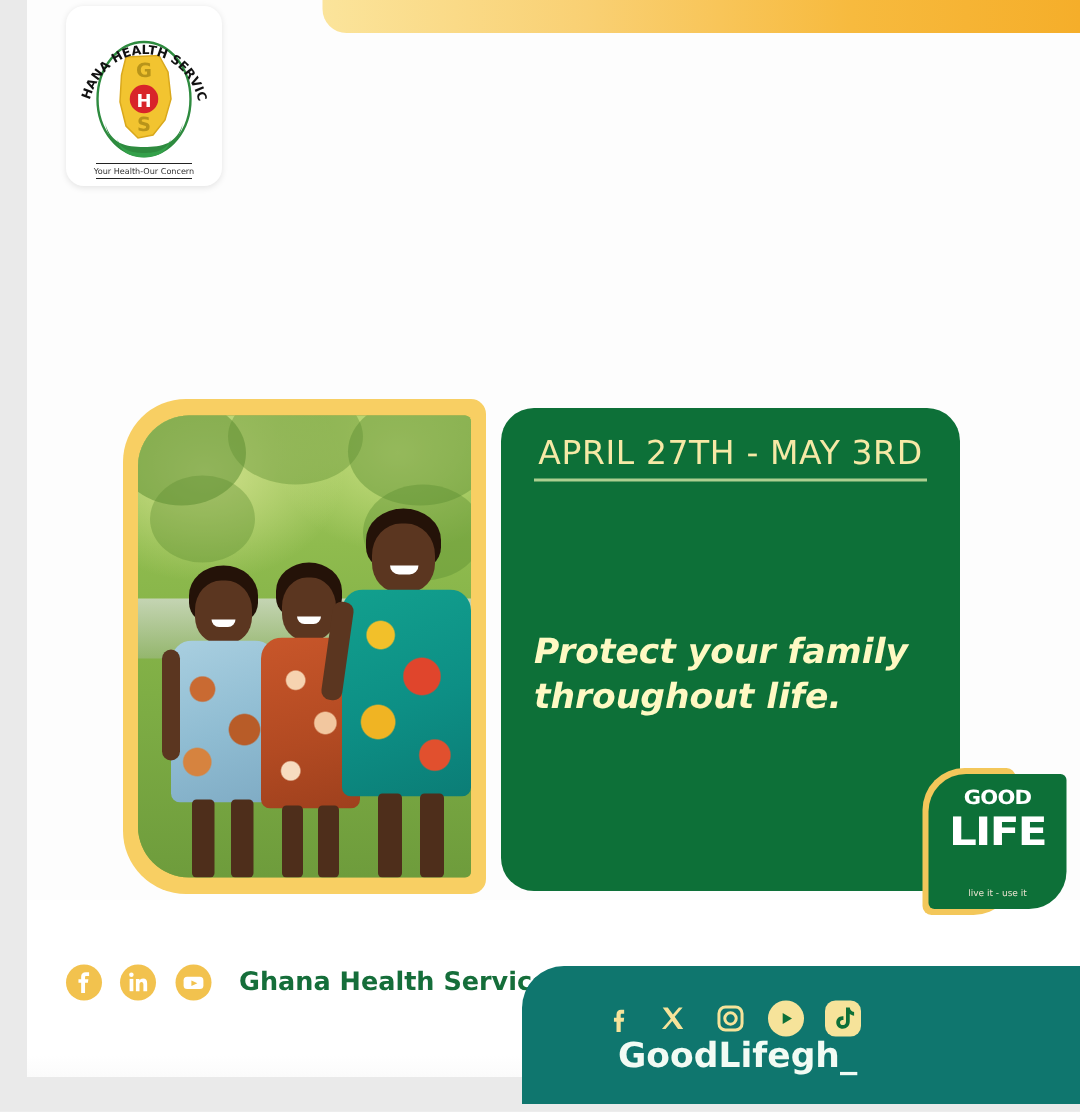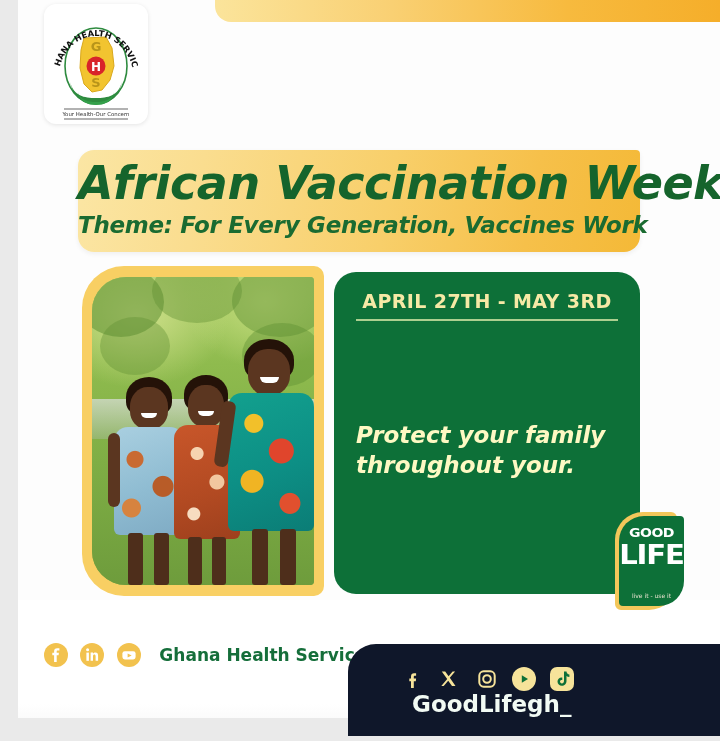--- a/index.html
+++ b/index.html
@@ -161,22 +161,22 @@
     height: 322px;
     background: #0d7038;
     border-radius: 22px;
   }
   .date-line {
     position: absolute;
     left: 0; right: 0;
     top: 18px;
     text-align: center;
     font-family: "DejaVu Sans", sans-serif;
-    font-weight: bold;
-    font-size: 19px;
+    font-weight: normal;
+    font-size: 22px;
     letter-spacing: 0.4px;
     color: #f6e9a6;
     white-space: nowrap;
   }
   .divider {
     position: absolute;
     left: 22px;
     top: 47px;
     width: 262px;
     height: 2px;
@@ -219,20 +219,21 @@
     padding: 4px;
     box-sizing: border-box;
   }
   .goodlife-in {
     position: absolute;
     left: 4px; top: 4px;
     width: 65px; height: 90px;
     background: #0d7038;
     border-radius: 25px 4px 25px 4px;
     overflow: hidden;
+    padding-left: 27px;
   }
   .gl-good {
     position:absolute; left:0; right:0; top:9px;
     text-align:center;
     font-family: "DejaVu Sans", sans-serif;
     font-weight: bold; font-size: 13px;
     letter-spacing:-0.5px;
     color:#ffffff;
     transform: scaleX(1.08);
   }
@@ -276,21 +277,21 @@
     font-size:17px;
     color:#156e3a;
     white-space:nowrap;
   }
 
   
   .ft-bar {
     position:absolute;
     left:348px; top:644px;
     width:372px; height:92px;
-    background:#0f172a;
+    background:#0f766e;
     border-top-left-radius: 28px;
   }
   .ft-bar-inner { position:absolute; left:52px; top:23px; }
   .ic-y { position:relative; display:inline-block; width:24px; height:24px; margin-right:9px; vertical-align:middle; }
   .ic-y.fill { background:#f6e39a; border-radius:50%; }
   .ic-y.tile { background:#f6e39a; border-radius:7px; }
   .ft-handle {
     display:inline-block;
     vertical-align:middle;
     margin-left:12px;
@@ -327,24 +328,20 @@
       <path d="M34,88 C36,98 44,101 52,101 C60,101 68,98 70,88 C68,96 60,98 52,98 C44,98 36,96 34,88 Z" fill="#34a04a"></path>
       <text font-family="DejaVu Sans, sans-serif" font-size="8.4" font-weight="bold" fill="#111111">
         <textPath href="#arcpath" startOffset="50%" text-anchor="middle">GHANA HEALTH SERVICE</textPath>
       </text>
       <line x1="20" y1="105" x2="84" y2="105" stroke="#222" stroke-width="0.7"></line>
       <text x="52" y="112" font-family="DejaVu Sans, sans-serif" font-size="5.4" fill="#333" text-anchor="middle">Your Health-Our Concern</text>
       <line x1="20" y1="115" x2="84" y2="115" stroke="#222" stroke-width="0.7"></line>
     </svg>
   </div>
 
-  <div class="title-banner">
-    <div class="title-main">African Vaccination Week</div>
-    <div class="title-theme">Theme: For Every Generation, Vaccines Work</div>
-  </div>
 
   <div class="photo-frame">
     <div class="photo-inner">
       <div class="ph-sky"></div>
       <div class="ph-leaf" style="left:-14px;top:-10px;width:86px;height:70px;"></div>
       <div class="ph-leaf" style="left:60px;top:-18px;width:90px;height:64px;opacity:.4;"></div>
       <div class="ph-leaf" style="left:140px;top:-12px;width:96px;height:72px;opacity:.45;"></div>
       <div class="ph-leaf" style="left:8px;top:40px;width:70px;height:58px;opacity:.38;"></div>
       <div class="ph-leaf" style="left:150px;top:46px;width:80px;height:64px;opacity:.42;"></div>
       <div class="ph-wall"></div>
@@ -396,21 +393,21 @@
     </div>
   </div>
 
   <div class="green-panel">
     <div class="date-line">APRIL 27TH - MAY 3RD</div>
     <div class="divider"></div>
     <div class="tagline">
     </div>
     <div class="cta">
       <div>Protect your family</div>
-      <div>throughout your.</div>
+      <div>throughout life.</div>
     </div>
   </div>
 
   <div class="goodlife">
     <div class="goodlife-in">
       <div class="gl-good">GOOD</div>
       <div class="gl-life">LIFE</div>
       <div class="gl-sub">live it - use it</div>
     </div>
   </div>

